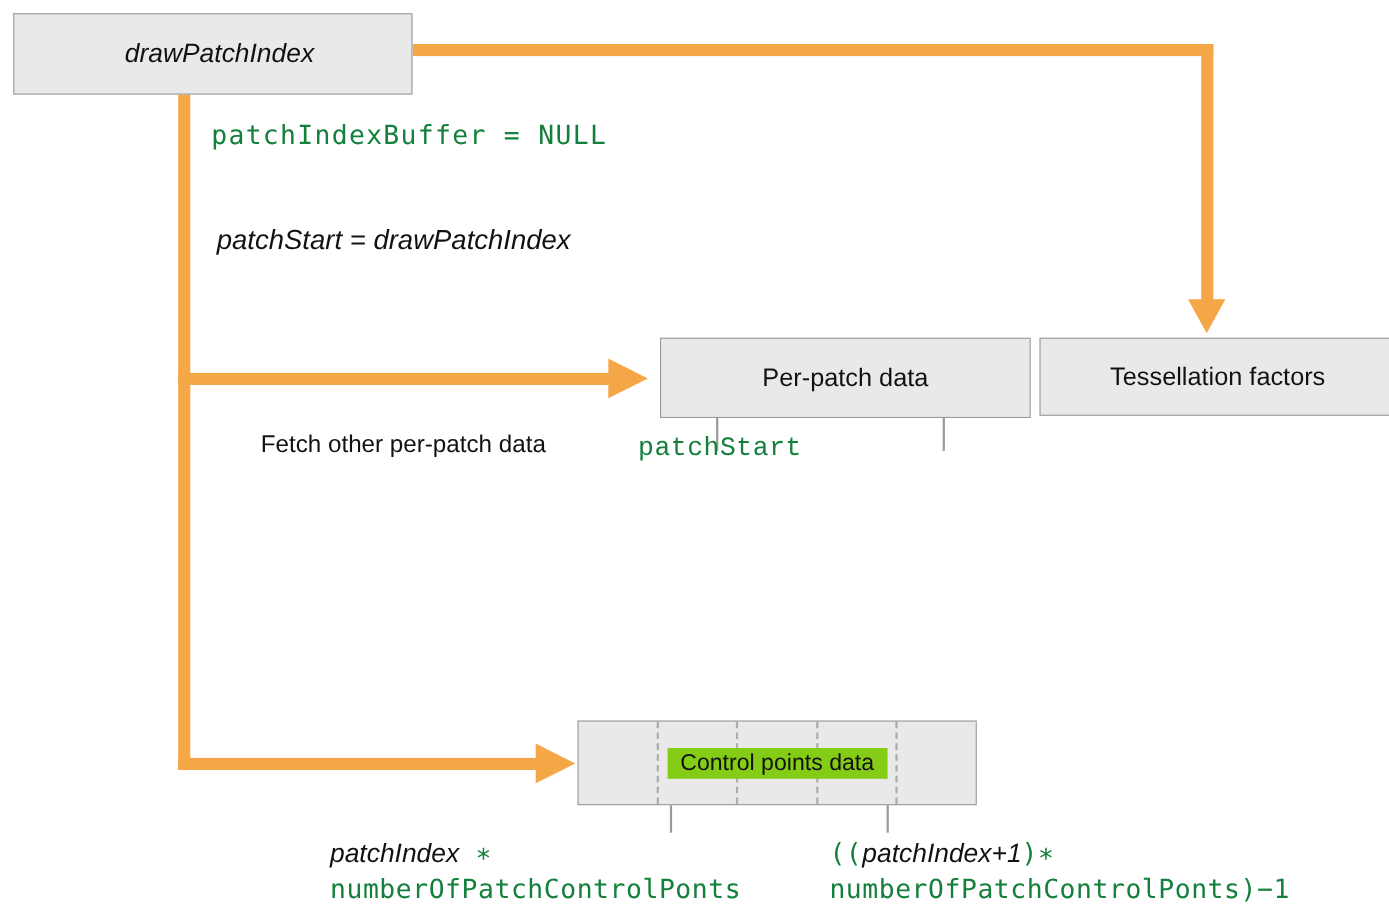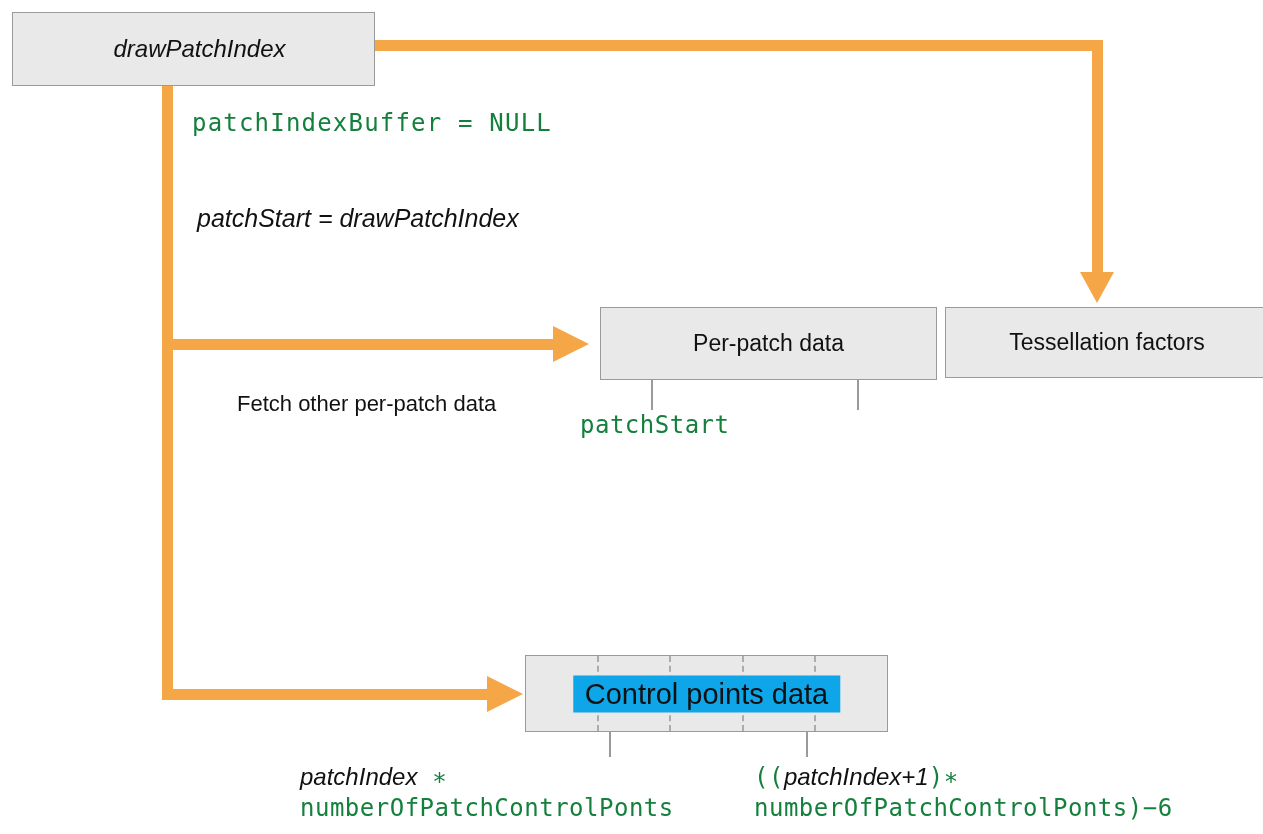--- a/index.html
+++ b/index.html
@@ -46,23 +46,23 @@
   .stmt-italic{position:absolute;font-style:italic;font-size:25px;white-space:nowrap;color:#111;}
   .alignR{}
   .alignC{text-align:center;}
   
   .cells{position:absolute;inset:0;display:flex;}
   .cell{flex:1 1 0;box-sizing:border-box;}
   .cell.d{border-right:2px dashed #ABABAB;}
   .cp-label{
     position:absolute;left:50%;top:50%;
     transform:translate(-50%,-50%);
-    background:#0ea5e9;
+    background:#84cc16;
     padding:2px 12px;
-    font-size:29px;white-space:nowrap;
+    font-size:21px;white-space:nowrap;
   }
 </style>
 </head>
 <body>
 
 <div class="stage">
 
   <div class="obar" style="left:375px;top:40px;width:728px;height:11px;"></div>
   <div class="obar" style="left:1092px;top:40px;width:11px;height:233px;"></div>
   <div class="tri-down" style="left:1080px;top:272px;"></div>
@@ -101,25 +101,25 @@
   <div class="tick" style="left:651px;top:380px;height:30px;"></div>
   <div class="tick" style="left:857px;top:380px;height:30px;"></div>
   <div class="tick" style="left:609px;top:732px;height:25px;"></div>
   <div class="tick" style="left:806px;top:732px;height:25px;"></div>
 
   <div class="lbl" style="left:237px;top:360px;margin-top:31px;">Fetch other per-patch data</div>
 
   <div class="mono monolbl" style="left:192px;top:109px;letter-spacing:1.2px;">patchIndexBuffer = NULL</div>
   <div class="stmt-italic" style="left:197px;top:204px;">patchStart = drawPatchIndex</div>
 
-  <div class="mono monolbl" style="left:580px;top:411px;">patchStart</div>
+  <div class="mono monolbl" style="left:580px;top:394px;font-family:Liberation Mono, monospace;">patchStart</div>
 
   <div class="monolbl alignR" style="left:300px;top:762px;width:372px;">
     <span class="it">patchIndex</span><span class="mono"> ∗</span><br>
     <span class="mono">numberOfPatchControlPonts</span>
   </div>
 
   <div class="monolbl" style="left:754px;top:762px;">
     <span class="mono">((</span><span class="it">patchIndex+1</span><span class="mono">)∗</span><br>
-    <span class="mono">numberOfPatchControlPonts)−6</span>
+    <span class="mono">numberOfPatchControlPonts)−1</span>
   </div>
 
 </div>
 
 </body></html>

